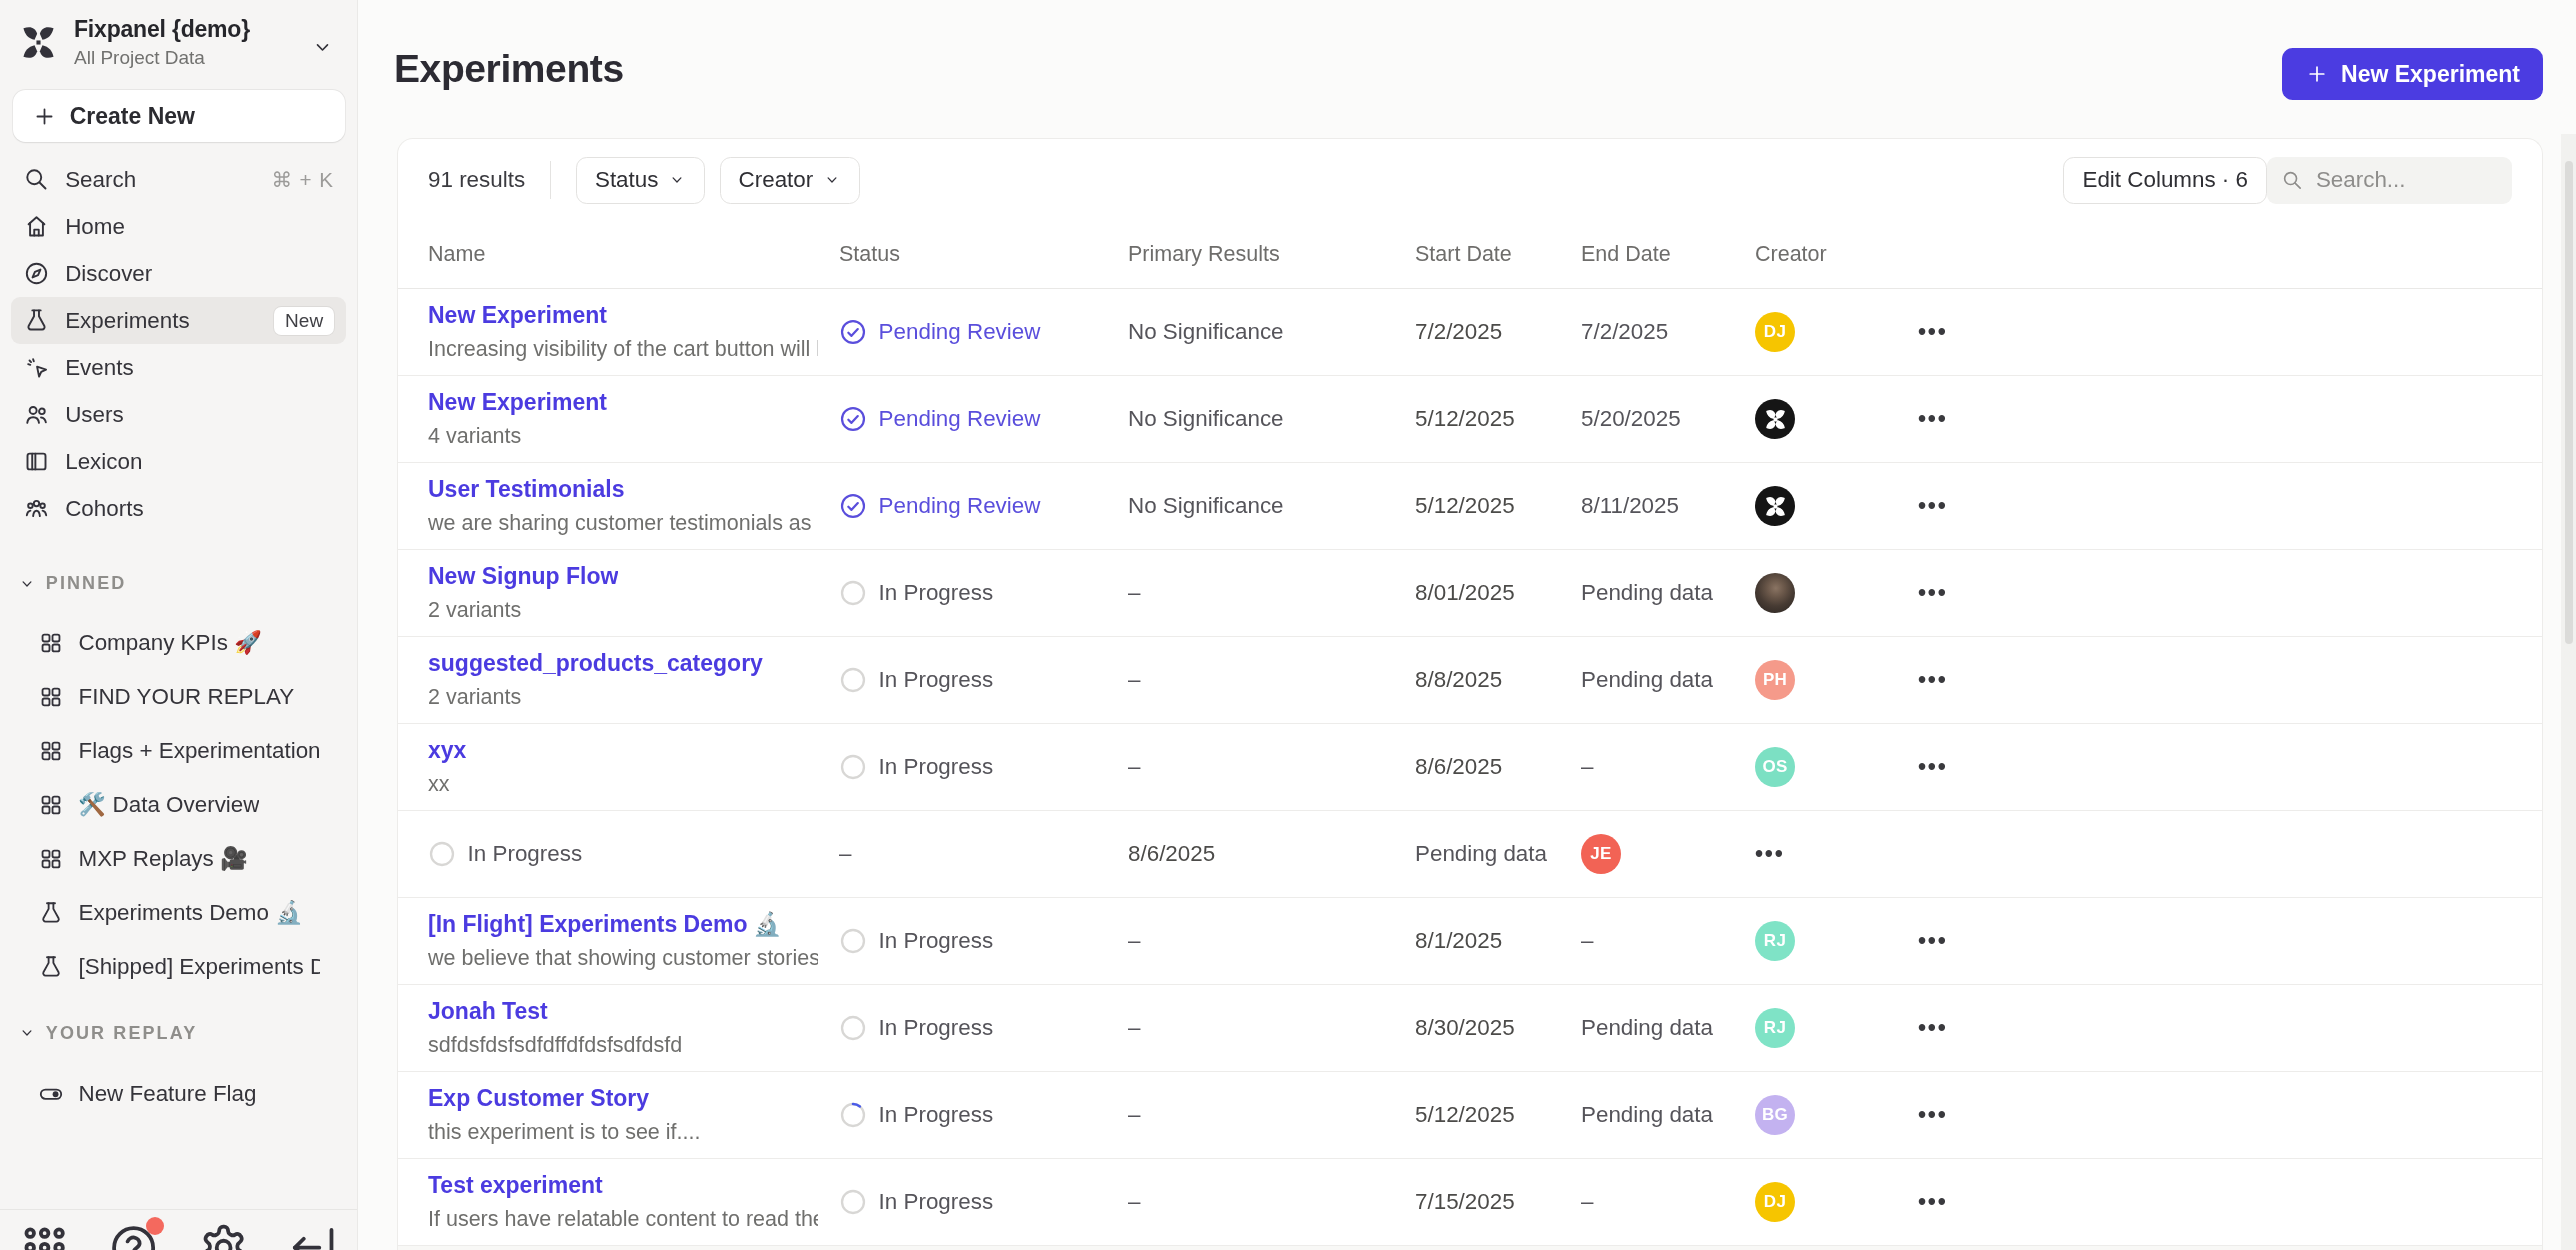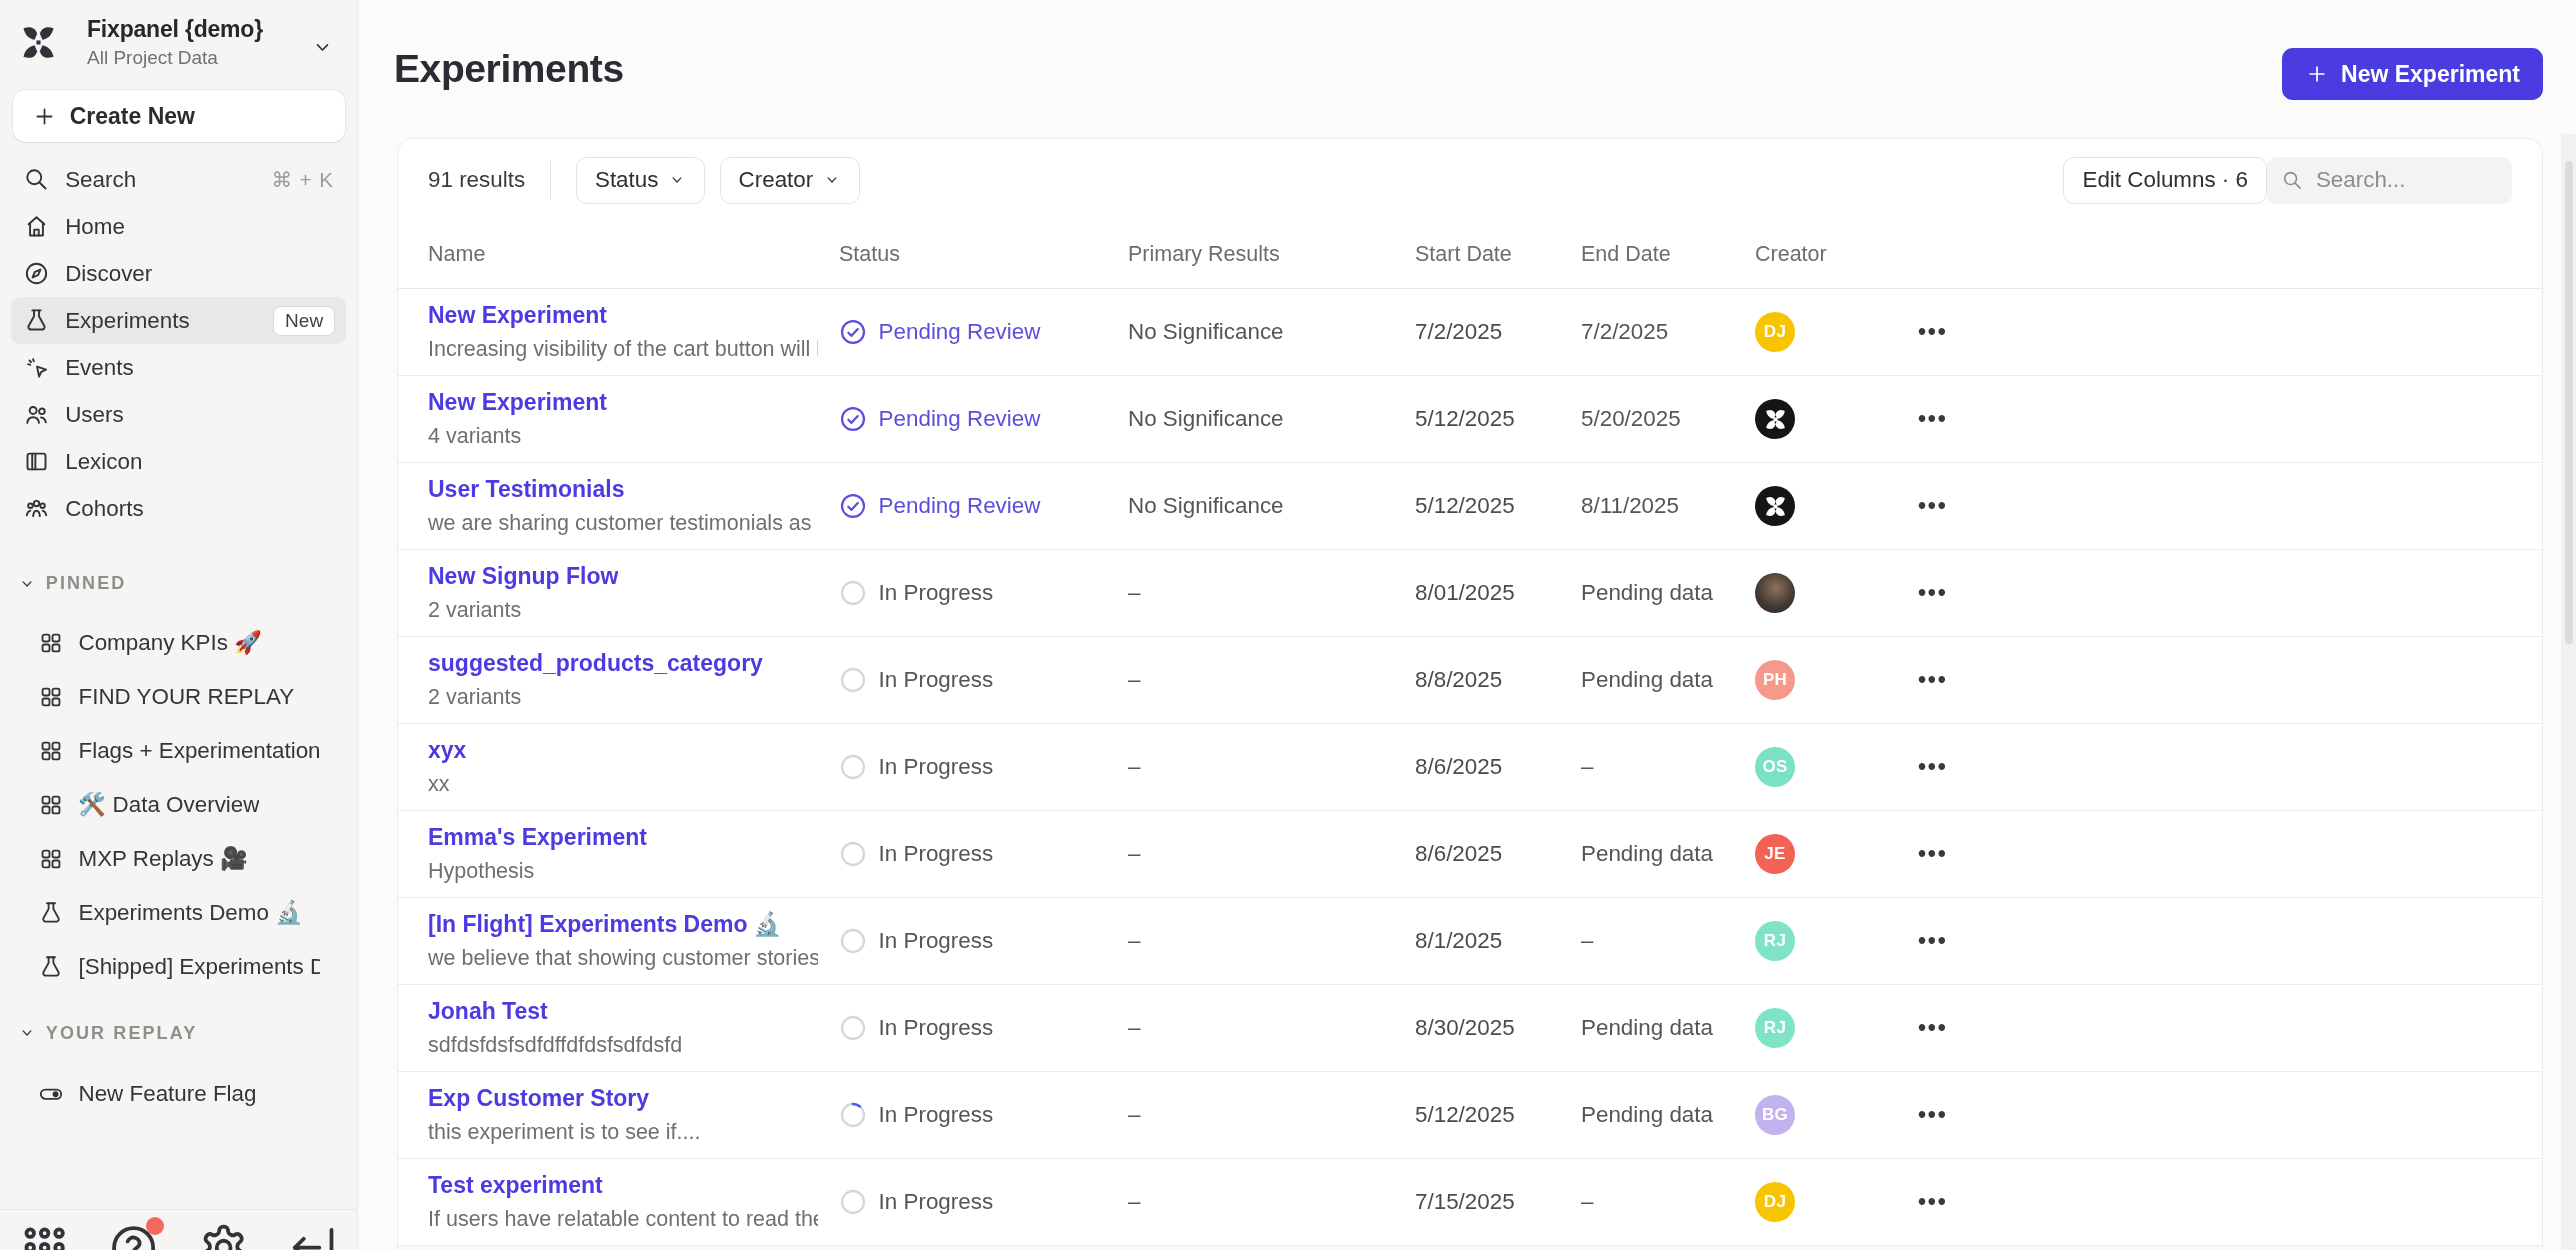--- a/index.html
+++ b/index.html
@@ -4,21 +4,21 @@
 <style>
   * { margin:0; padding:0; box-sizing:border-box; }
   html,body { width:2576px; height:1250px; overflow:hidden; }
   body { font-family:"Liberation Sans", sans-serif; background:#FBFBFA; color:#33323A; }
   #app { position:relative; width:2576px; height:1250px; overflow:hidden; }
 
   
   #sidebar { position:absolute; left:0; top:0; bottom:0; width:358px; background:#F6F5F4; border-right:0.9px solid #EAE9E7; }
   .workspace { display:flex; align-items:center; padding:16px 18px 12.5px 18px; position:relative; cursor:pointer; }
   .ws-logo { width:41px; height:41px; flex:0 0 41px; }
-  .ws-text { margin-left:28px; }
+  .ws-text { margin-left:15px; }
   .ws-title { font-size:23px; font-weight:700; color:#26262B; letter-spacing:-0.2px; }
   .ws-sub { font-size:19px; color:#71716F; margin-top:3.6px; }
   .ws-chevron { position:absolute; right:23px; top:36px; width:23px; height:23px; }
 
   .create-new { margin:9px 12.5px 0 12.5px; height:52px; background:#FFFFFF; border-radius:12.5px;
     box-shadow:0 0.9px 1.8px rgba(0,0,0,.07), 0 0 0 0.9px rgba(0,0,0,.045);
     display:flex; align-items:center; gap:12.5px; padding-left:19.7px;
     font-size:23px; font-weight:600; color:#2B2B30; cursor:pointer; }
   .create-new .ico { width:25px; height:25px; }
 
@@ -564,24 +564,20 @@
             </div>
             <div class="primary-cell">–</div>
             <div class="date-cell">8/6/2025</div>
             <div class="enddate-cell">–</div>
             <div>
               <div class="avatar" style="background: rgb(124, 224, 195);">OS</div>
             </div>
             <div class="menu-btn">•••</div>
           </div>
           <div class="trow">
-            <div class="name-cell">
-              <span class="exp-name">Emma's Experiment</span>
-              <div class="exp-desc">Hypothesis</div>
-            </div>
             <div class="status-cell status-progress">
               <span class="ico">
                 <svg viewBox="0 0 24 24">
                   <circle class="ring" cx="12" cy="12" r="9.4"></circle>
                 </svg>
               </span>
               <span>In Progress</span>
             </div>
             <div class="primary-cell">–</div>
             <div class="date-cell">8/6/2025</div>

